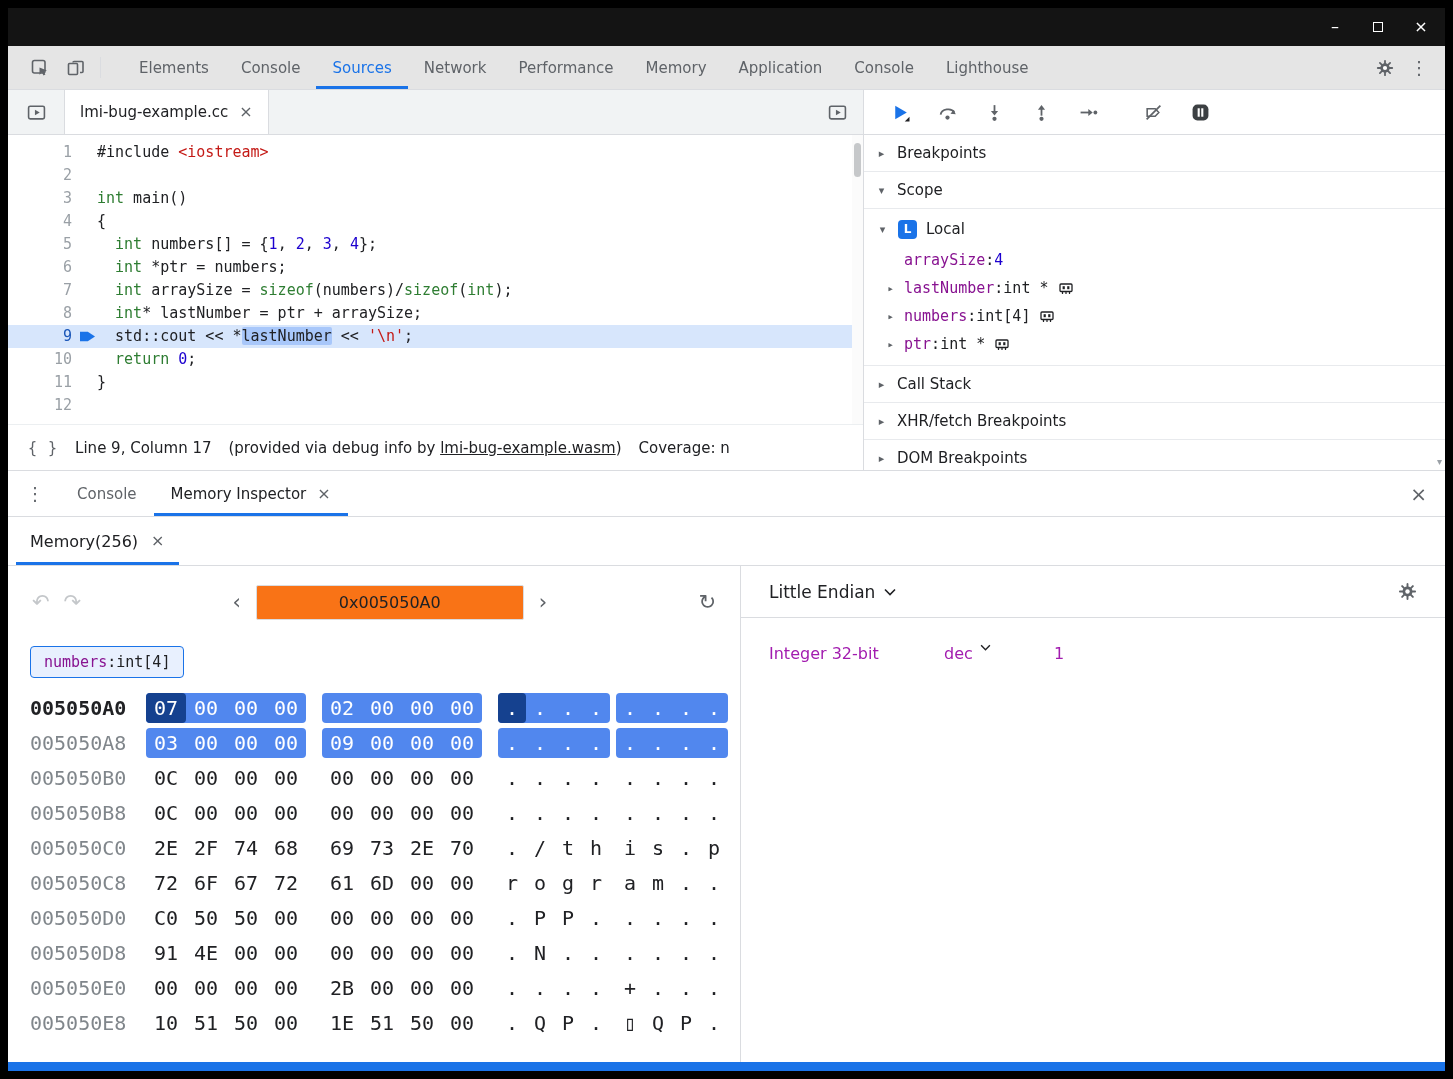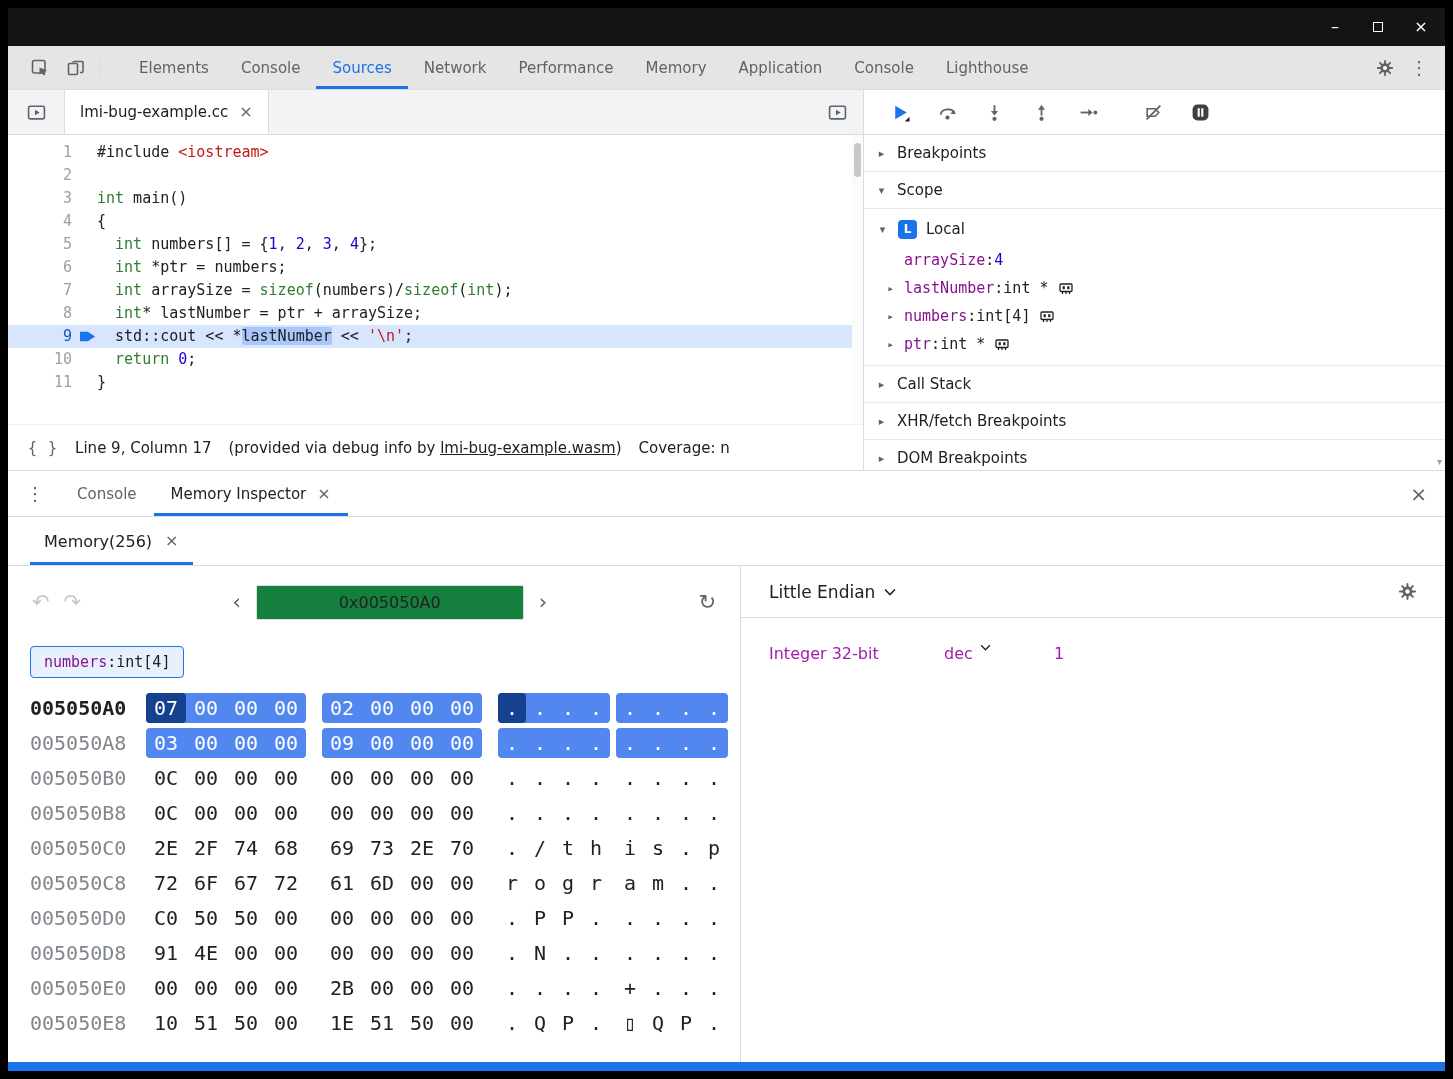--- a/index.html
+++ b/index.html
@@ -78,32 +78,32 @@
   .memchip { margin-left: 9px; display: inline-flex; }
   .side-scroll-down { position: absolute; right: 3px; bottom: 3px; color: #9aa0a6; font-size: 10px; }
 
   
   .drawer { flex: 1 1 auto; display: flex; flex-direction: column; border-top: 1px solid #dadce0; overflow: hidden; background: #fff; }
   .drawer-tabstrip { flex: 0 0 46px; display: flex; align-items: stretch; border-bottom: 1px solid #dadce0; padding: 0 18px; }
   .drawer-kebab { color: #5f6368; font-size: 18px; display: flex; align-items: center; margin-right: 16px; }
   .drawer-tab { display: flex; align-items: center; gap: 11px; padding: 3px 17px 0; font-size: 15px; color: #5f6368; border-bottom: 3px solid transparent; }
   .drawer-tab.active { color: #202124; border-bottom-color: var(--accent-blue, #1a73e8); }
   .drawer-close { margin-left: auto; color: #5f6368; font-size: 20px; display: flex; align-items: center; }
-  .mi-tabstrip { flex: 0 0 49px; border-bottom: 1px solid #dadce0; display: flex; align-items: stretch; padding-left: 22px; }
+  .mi-tabstrip { flex: 0 0 49px; border-bottom: 1px solid #dadce0; display: flex; align-items: stretch; padding-left: 8px; }
   .mi-tab { display: flex; align-items: center; gap: 13px; padding: 3px 14px 0; font-size: 16px; color: #202124; border-bottom: 3px solid var(--accent-blue, #1a73e8); }
   .mi-body { flex: 1; display: flex; overflow: hidden; }
   .hex-pane { flex: 0 0 732px; display: flex; flex-direction: column; overflow: hidden; }
   .value-pane { flex: 1; border-left: 1px solid #dadce0; overflow: hidden; }
 
   .hex-toolbar { flex: 0 0 72px; display: flex; align-items: center; padding: 0 24px; }
   .ico-btn { color: #5f6368; font-size: 21px; line-height: 21px; }
   .ico-btn.disabled { color: #c4c7ca; }
   .ml14 { margin-left: 14px; }
   .addr-group { display: flex; align-items: center; gap: 15px; margin: 0 auto; }
-  .addr-input { width: 268px; height: 35px; border: 1px solid #dadce0; border-radius: 2px; text-align: center; font-size: 16px; color: #202124; font-family: "DejaVu Sans", "Liberation Sans", sans-serif; outline: none; background: #15803d; }
+  .addr-input { width: 268px; height: 35px; border: 1px solid #dadce0; border-radius: 2px; text-align: center; font-size: 16px; color: #202124; font-family: "DejaVu Sans", "Liberation Sans", sans-serif; outline: none; background: #f97316; }
   .chip-row { flex: 0 0 48px; display: flex; align-items: center; padding: 0 22px; }
   .mem-chip { display: inline-flex; align-items: center; border: 1px solid var(--accent-blue, #1a73e8); background: #e8f0fe; border-radius: 4px; padding: 6px 13px; font-family: "DejaVu Sans Mono", "Liberation Mono", monospace; font-size: 15px; }
   .chip-name { color: var(--prop, #881391); }
   .chip-sep, .chip-type { color: #202124; }
 
   .hex-grid { padding-top: 4px; }
   .hex-row { height: 35px; display: flex; align-items: center; padding-left: 22px; font-family: "DejaVu Sans Mono", "Liberation Mono", monospace; font-size: 20px; }
   .hex-addr { width: 100px; color: #80868b; }
   .hex-addr.bold { color: #202124; font-weight: bold; }
   .byte-group { display: flex; margin-left: 16px; border-radius: 4px; }
@@ -242,20 +242,24 @@
               <span class="code-text"><span>  std::cout &lt;&lt; *</span><span class="tok-sel">lastNumber</span><span> &lt;&lt; </span><span class="tok-str">'\n'</span><span>;</span></span>
             </div>
             <div class="code-row">
               <span class="gutter">10</span>
               <span class="code-text"><span>  </span><span class="tok-kw">return</span><span> </span><span class="tok-num">0</span><span>;</span></span>
             </div>
             <div class="code-row">
               <span class="gutter">11</span>
               <span class="code-text"><span>}</span></span>
             </div>
+            <div class="code-row">
+              <span class="gutter">12</span>
+              <span class="code-text"></span>
+            </div>
           </div>
         <div class="ed-scrollbar">
             <div class="ed-thumb"></div>
           </div>
       </div>
       <div class="statusbar">
         <span class="braces">{ }</span>
         <span>Line 9, Column 17</span>
         <span><span>(provided via debug info by </span><a class="wasm-link">lmi-bug-example.wasm</a><span>)</span></span>
         <span>Coverage: n</span>

